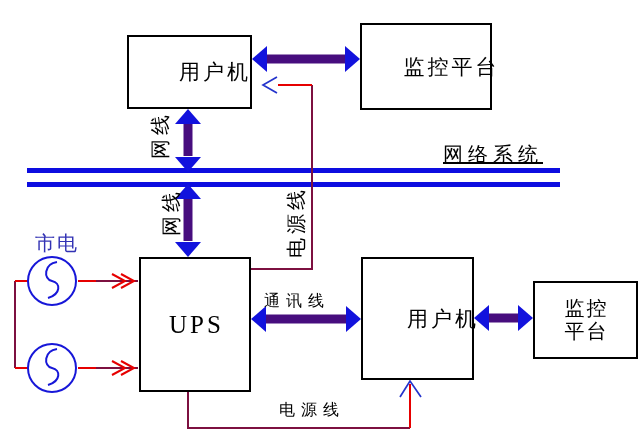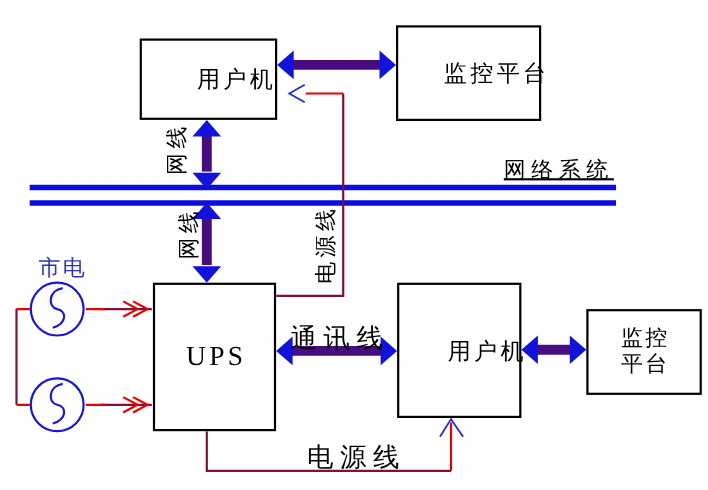--- a/index.html
+++ b/index.html
@@ -13,21 +13,21 @@
     display:flex; flex-direction:column; align-items:center; justify-content:center;
     color:#000; text-align:center;
   }
   .box-label { font-size:21px; letter-spacing:3px; text-indent:3px; white-space:nowrap;margin-left:48px; }
   .ups-label { font-size:25px; letter-spacing:3px; text-indent:3px; }
   .two-line { font-size:20px; line-height:1.15; letter-spacing:2px; text-indent:2px; }
   .lbl { position:absolute; color:#000; white-space:nowrap; }
   .vwrap { position:absolute; display:flex; align-items:center; justify-content:center;
            transform:rotate(-90deg); }
   .net-sys { font-size:20px; letter-spacing:5px; text-decoration:underline; }
-  .wire-lbl { font-size:24px; letter-spacing:6px; }
+  .wire-lbl { font-size:16px; letter-spacing:6px; }
   .v-lbl { font-size:20px; letter-spacing:4px; }
   .src-lbl { font-size:20px; letter-spacing:2px; color:#3232b4; }
 </style>
 </head>
 <body>
 
 <div class="stage">
 
   <svg class="layer" width="644" height="445" viewBox="0 0 644 445">
 
@@ -108,21 +108,21 @@
 
   <div class="box" style="left:361px; top:257px; width:113px; height:123px;">
     <div class="box-label">用户机</div>
   </div>
 
   <div class="box" style="left:533px; top:281px; width:105px; height:78px;">
     <div class="two-line">监控</div>
     <div class="two-line">平台</div>
   </div>
 
-  <div class="lbl net-sys" style="left:458px; top:141px;">网络系统</div>
+  <div class="lbl net-sys" style="left:443px; top:141px;">网络系统</div>
 
   <div class="vwrap" style="left:135px; top:123px; width:50px; height:24px;">
     <span class="v-lbl">网线</span>
   </div>
 
   <div class="vwrap" style="left:146px; top:200px; width:50px; height:24px;">
     <span class="v-lbl">网线</span>
   </div>
 
   <div class="vwrap" style="left:258px; top:210px; width:76px; height:24px;">

